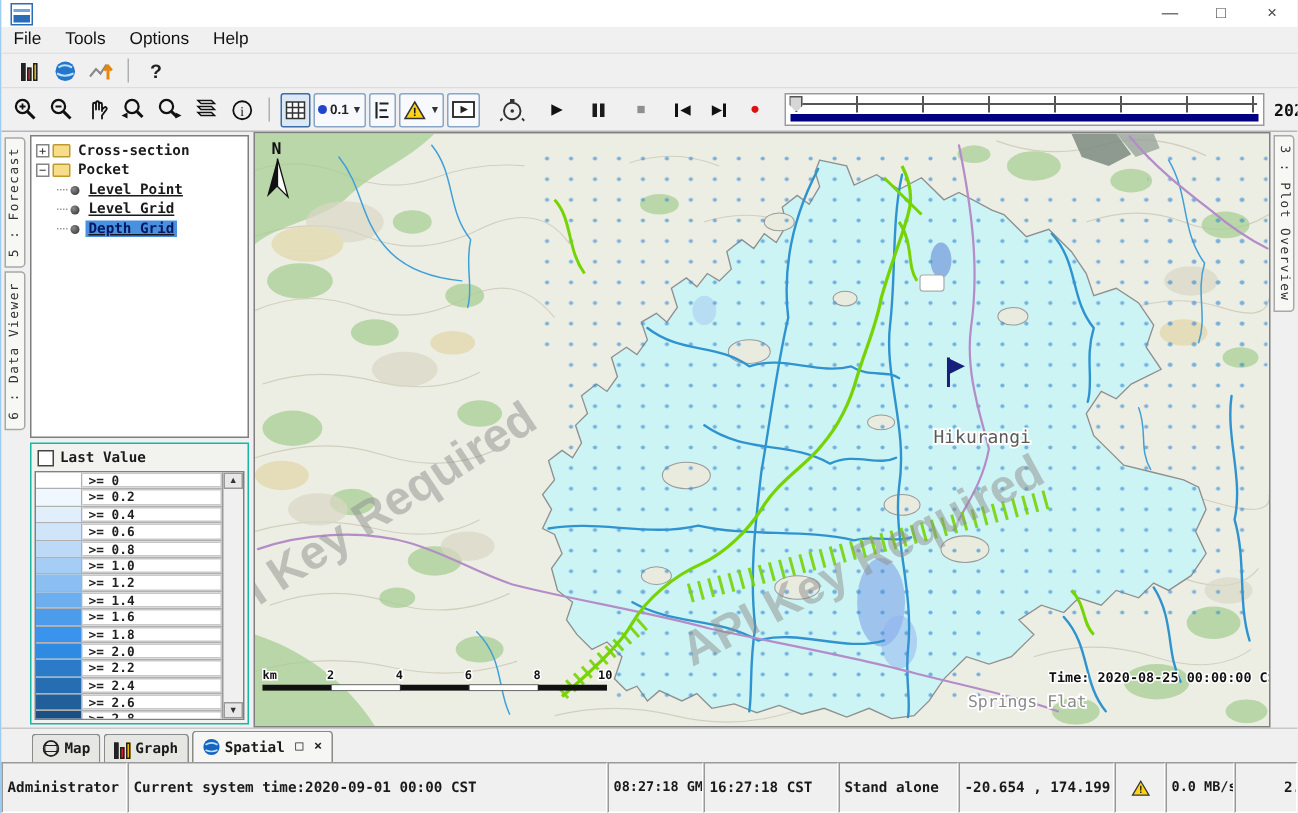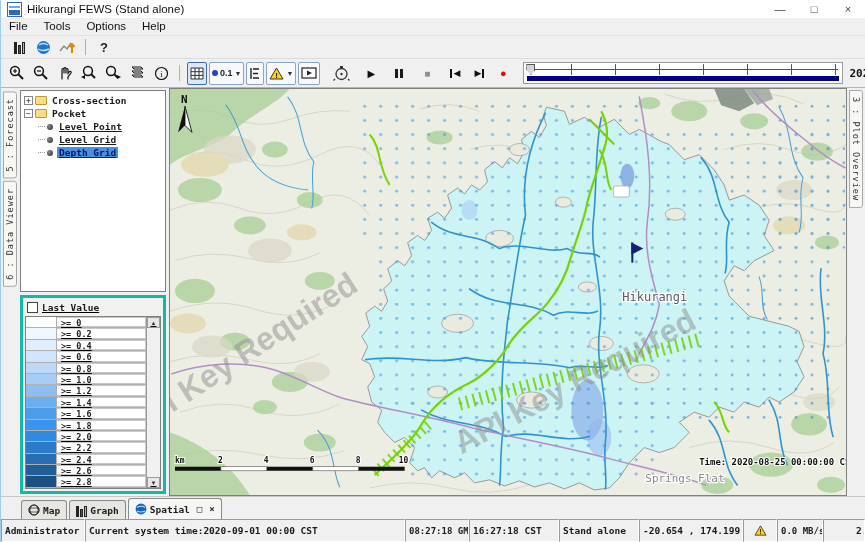--- a/index.html
+++ b/index.html
@@ -66,21 +66,21 @@
   .tree-box{height:202px;flex:none;background:#fff;border:1px solid #7e7e7e;overflow:hidden;padding:3px 0 0 2px;box-sizing:border-box;}
   .trow{display:flex;align-items:center;height:13px;font-family:"DejaVu Sans Mono",monospace;font-size:9.5px;font-weight:bold;color:#1a1a1a;white-space:nowrap;}
   .expander{width:9px;height:9px;flex:none;border:1px solid #848484;background:#fff;font-size:8px;line-height:7px;text-align:center;color:#333;margin:0 2px 0 1px;box-sizing:border-box;font-weight:normal;}
   .folder{width:12px;height:9px;flex:none;background:#f7dd8a;border:1px solid #bb9a30;border-radius:1px;margin-right:3px;box-sizing:border-box;}
   .leaf{margin-left:15px;text-decoration:underline;}
   .leaf .dash{width:7px;border-top:1px dotted #999;margin-right:2px;}
   .bullet{width:6px;height:6px;flex:none;border-radius:50%;background:radial-gradient(circle at 35% 35%,#8a8a8a,#2a2a2a);margin-right:4px;}
   .tlabel{padding:0 2px;}
   .tlabel.selected{background:#4a90e0;color:#05175e;}
 
-  .legend-box{flex:1;margin-top:3px;background:#f2f2ef;border:3px solid #14b8a6;display:flex;flex-direction:column;min-height:0;padding:2px;box-sizing:border-box;text-decoration:underline;}
+  .legend-box{flex:1;margin-top:3px;background:#f2f2ef;border:1px solid #14b8a6;display:flex;flex-direction:column;min-height:0;padding:2px;box-sizing:border-box;}
   .lv-check-row{height:15px;flex:none;display:flex;align-items:center;gap:4px;font-family:"DejaVu Sans Mono",monospace;font-size:9.5px;font-weight:bold;color:#1a1a1a;padding-left:2px;}
   .checkbox{width:9px;height:9px;border:1px solid #444;background:#fff;flex:none;}
   .legend-list-wrap{flex:1;display:flex;min-height:0;border:1px solid #808080;background:#fff;margin-top:1px;}
   .legend-list{flex:1;overflow:hidden;display:flex;flex-direction:column;}
   .lrow{flex:none;height:10.4px;display:flex;border-bottom:1px solid #b0b0b0;}
   .sw{width:30px;flex:none;border-right:1px solid #b0b0b0;}
   .lv{flex:1;background:#fff;font-family:"DejaVu Sans Mono",monospace;font-size:8.5px;font-weight:bold;color:#222;line-height:10px;padding-left:4px;border:1px solid #c8c8c8;border-left:none;box-sizing:border-box;}
   .scrollbar{width:13px;flex:none;background:#f0f0f0;border-left:1px solid #9a9a9a;display:flex;flex-direction:column;justify-content:space-between;}
   .sb-btn{height:11px;border:1px solid #9a9a9a;background:#e8e8e8;font-size:6px;color:#333;text-align:center;line-height:10px;box-sizing:border-box;}
 
@@ -94,35 +94,34 @@
   
   .bottom-tabs{height:22px;flex:none;background:#f0f0f0;display:flex;align-items:flex-end;padding-left:20px;border-top:1px solid #c8c8c8;}
   .btab{display:flex;align-items:center;gap:3px;height:18px;padding:0 6px;border:1px solid #8a8a8a;border-bottom:none;border-radius:3px 3px 0 0;background:#e6e6e2;
         font-family:"DejaVu Sans Mono",monospace;font-size:9.5px;font-weight:bold;color:#1a1a1a;margin-right:2px;}
   .btab.active{background:#f6f6f4;height:20px;}
   .btab .wglyph{font-size:9px;color:#222;margin-left:4px;}
   .logs-row{height:16px;flex:none;background:#f0f0f0;display:flex;align-items:center;padding-left:21px;}
   .logs-btn{height:13px;border:1px solid #8a8a8a;background:#f2f2ef;border-radius:2px;font-family:"DejaVu Sans Mono",monospace;font-size:8.5px;font-weight:bold;color:#1a1a1a;padding:0 6px;line-height:12px;}
 
   
-  .statusbar{height:23px;flex:none;background:#f0f0f0;display:flex;font-family:"DejaVu Sans Mono",monospace;font-size:9.5px;font-weight:bold;color:#1a1a1a;}
+  .statusbar{height:34px;flex:none;background:#f0f0f0;display:flex;font-family:"DejaVu Sans Mono",monospace;font-size:9.5px;font-weight:bold;color:#1a1a1a;}
   .scell{border:1px solid;border-color:#9a9a9a #ffffff #ffffff #9a9a9a;box-sizing:border-box;display:flex;align-items:center;padding:0 3px;white-space:nowrap;overflow:hidden;flex:none;}
   .s1{width:84px;} .s2{width:320px;} .s3{width:64px;font-size:9px;} .s4{width:90px;} .s5{width:80px;}
   .s6{width:104px;} .s7{width:34px;justify-content:center;} .s8{width:46px;font-size:9px;} .s9{flex:1;position:relative;padding-left:32px;}
   .mem-fill{position:absolute;left:1px;top:1px;bottom:1px;width:45%;background:#7ec2ee;}
   .s9 span{position:relative;}
 </style>
 </head>
 <body>
 
 <div class="window">
 
   <div class="titlebar">
     <span class="app-icon"></span>
-    <span class="title-text">Hikurangi FEWS  (Stand alone)</span>
     <span class="win-controls">
       <span class="win-btn">—</span>
       <span class="win-btn">□</span>
       <span class="win-btn">×</span>
     </span>
   </div>
 
   <div class="menubar">
     <span class="menu-item">File</span>
     <span class="menu-item">Tools</span>

